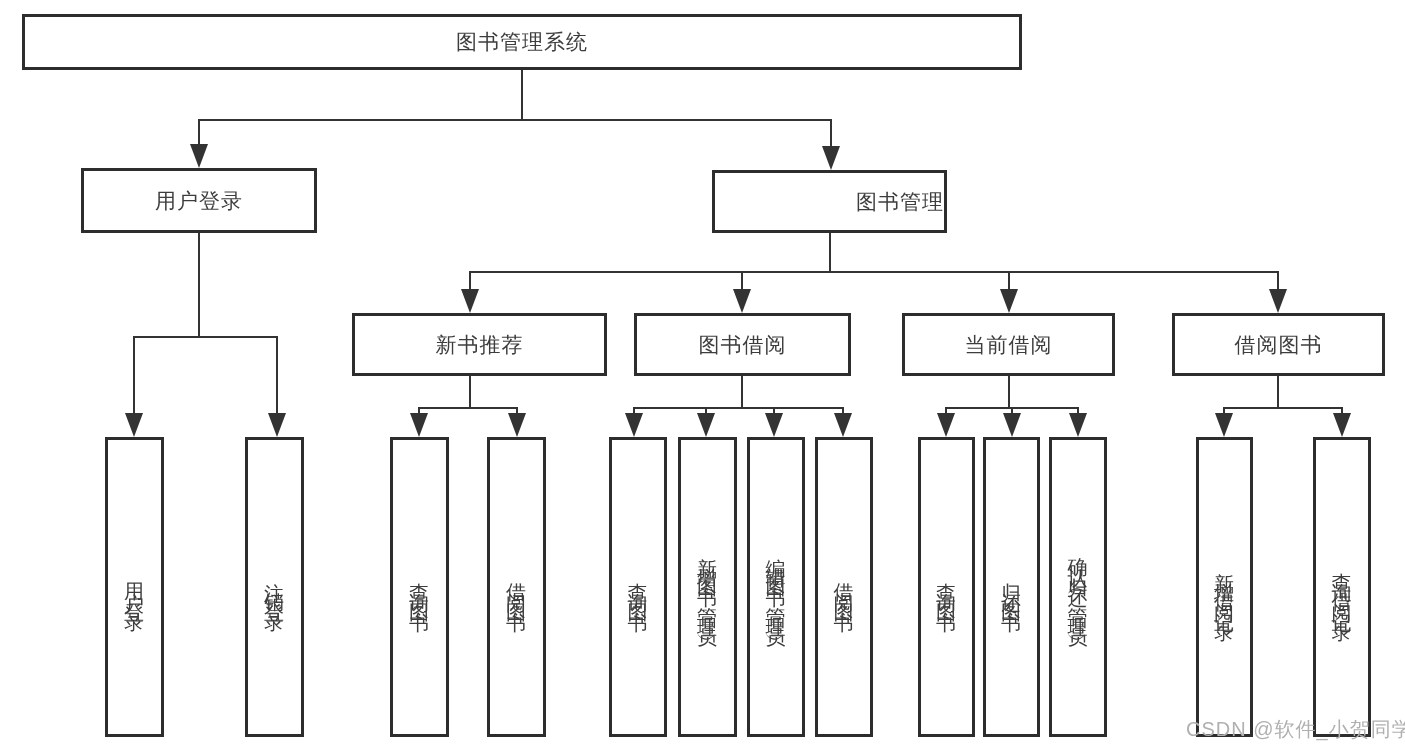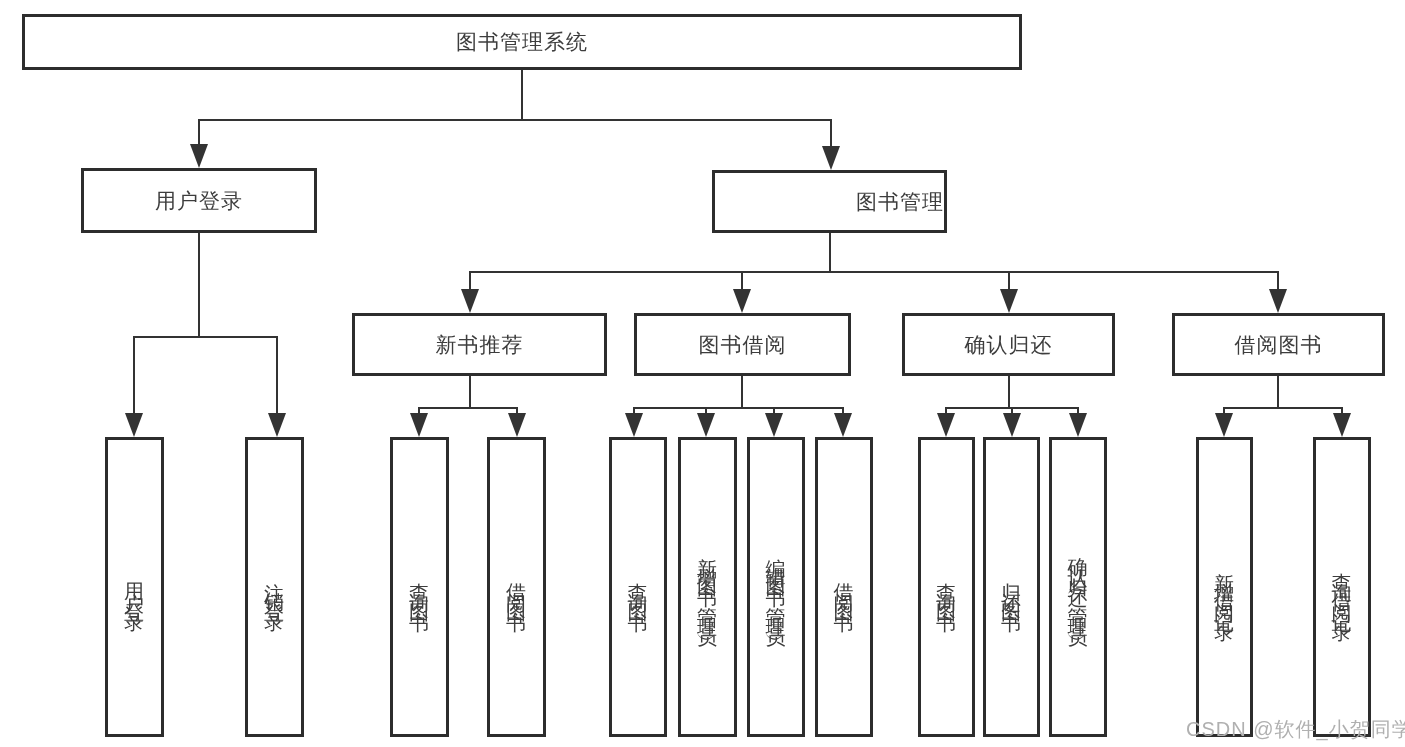--- a/index.html
+++ b/index.html
@@ -106,21 +106,21 @@
   <div class="vl" style="left:1277px;top:271px;height:20px;"></div>
   <div class="ah" style="left:1269px;top:289px;"></div>
 
   <div class="box" style="left:352px;top:313px;width:255px;height:63px;">
     <span>新书推荐</span>
   </div>
   <div class="box" style="left:634px;top:313px;width:217px;height:63px;">
     <span>图书借阅</span>
   </div>
   <div class="box" style="left:902px;top:313px;width:213px;height:63px;">
-    <span>确认归还</span>
+    <span>当前借阅</span>
   </div>
   <div class="box" style="left:1172px;top:313px;width:213px;height:63px;">
     <span>借阅图书</span>
   </div>
 
   <div class="vl" style="left:469px;top:375px;height:33px;"></div>
   <div class="hl" style="left:418px;top:407px;width:100px;"></div>
   <div class="vl" style="left:418px;top:407px;height:8px;"></div>
   <div class="ah" style="left:410px;top:413px;"></div>
   <div class="vl" style="left:516px;top:407px;height:8px;"></div>

